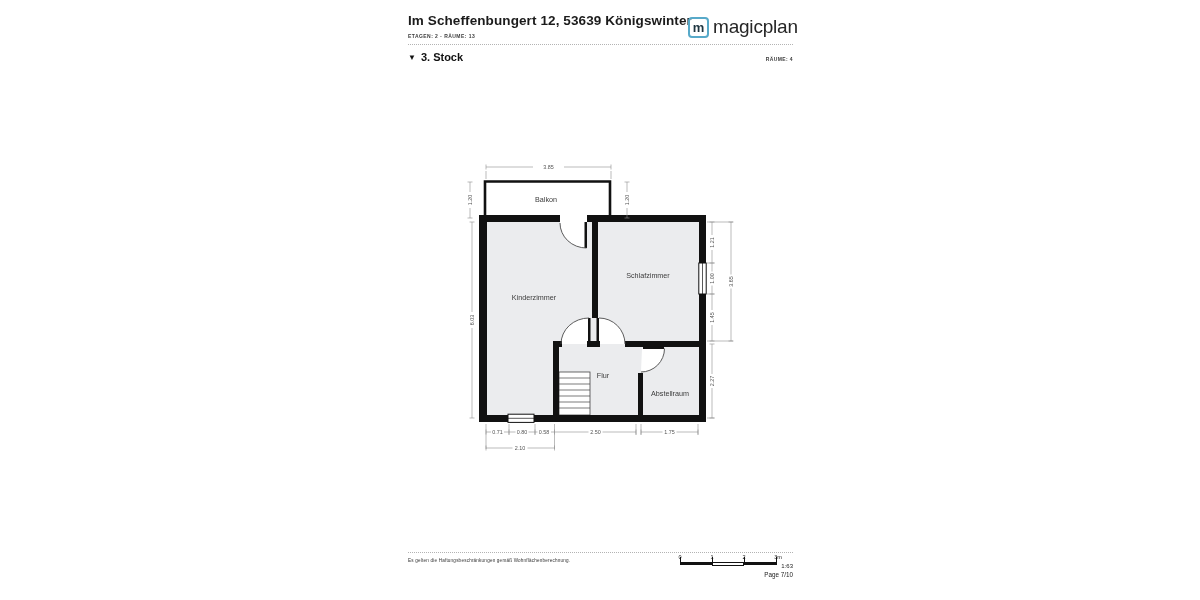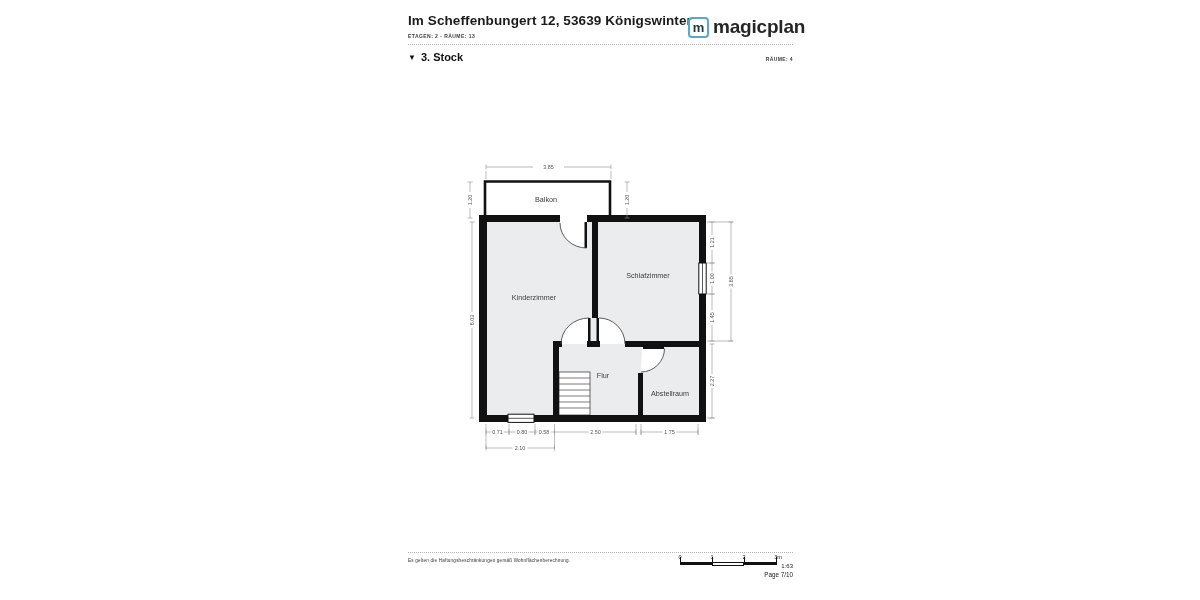--- a/index.html
+++ b/index.html
@@ -8,21 +8,21 @@
   .abs{position:absolute;}
   
   .title{left:408px;top:13px;font-size:13.5px;font-weight:bold;color:#1b1b1b;letter-spacing:.1px;}
   .subtitle{left:408px;top:33px;font-size:5px;font-weight:bold;color:#3c3c3c;letter-spacing:.45px;}
   .rule{left:408px;width:385px;height:0;border-top:1px dotted #b3b3b3;}
   .rule.hdr{top:44px;}
   .rule.ftr{top:552px;}
   
   .logo-box{left:688px;top:17px;width:17px;height:17px;border:2.5px solid #57a9c9;border-radius:4px;
             display:flex;align-items:center;justify-content:center;font-size:13px;font-weight:bold;color:#1e3540;}
-  .wordmark{left:713px;top:16px;font-size:19px;font-weight:bold;color:#262626;letter-spacing:-.2px;text-align:right;}
+  .wordmark{left:713px;top:16px;font-size:19px;font-weight:normal;color:#262626;letter-spacing:-.2px;text-align:right;}
   
   .floor-toggle{left:408px;top:51px;font-size:11px;font-weight:bold;color:#111;display:flex;align-items:center;gap:5px;cursor:pointer;}
   .tri{font-size:8px;color:#111;}
   .rooms-count{right:407px;top:56px;font-size:5px;font-weight:bold;color:#3c3c3c;letter-spacing:.4px;}
   
   .plan{left:408px;top:150px;width:385px;height:310px;}
   .plan .wall{fill:#111;}
   .plan .dimln{stroke:#8e8e8e;stroke-width:.6;}
   .plan text{font-family:"Liberation Sans","DejaVu Sans",sans-serif;}
   .plan text.dim{font-size:5.4px;fill:#555;}

